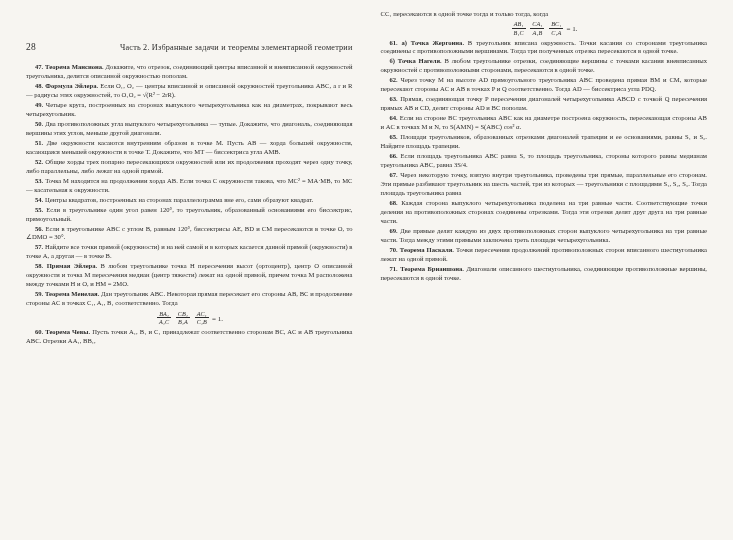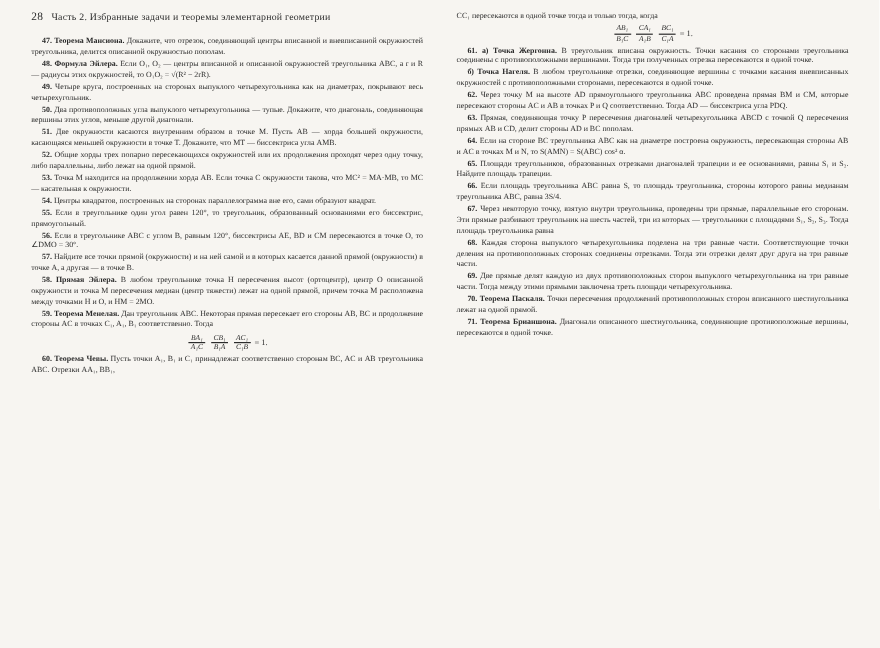--- a/index.html
+++ b/index.html
@@ -21,40 +21,40 @@
     width: 733px;
     height: 540px;
     box-sizing: border-box;
     padding: 10px 8px 6px 8px;
   }
   .page-col {
     width: 50%;
     box-sizing: border-box;
     position: relative;
   }
-  .page-col.left { padding: 0 14px 0 18px; }
+  .page-col.left { padding: 0 14px 0 18px; margin-top: 32px; }
   .page-col.right { padding: 0 18px 0 14px; }
 
   .runhead {
     display: flex;
     align-items: baseline;
     font-size: 8.2px;
     letter-spacing: 0.2px;
     margin-bottom: 9px;
     height: 12px;
   }
   .runhead .folio {
     font-size: 9.5px;
     font-weight: normal;
   }
   .runhead .title {
     flex: 1;
     font-size: 8.2px;
   }
-  .runhead.left .title { margin-left: 7px; text-align: left; }
+  .runhead.left .title { margin-left: 7px; text-align: right; }
   .runhead.right { justify-content: center; position: relative; }
   .runhead.right .title { text-align: center; flex: none; }
   .runhead.right .folio { position: absolute; right: 0; top: 0; }
 
   .body {
     font-size: 6.6px;
     line-height: 1.355;
     text-align: justify;
     hyphens: auto;
     -webkit-hyphens: auto;

